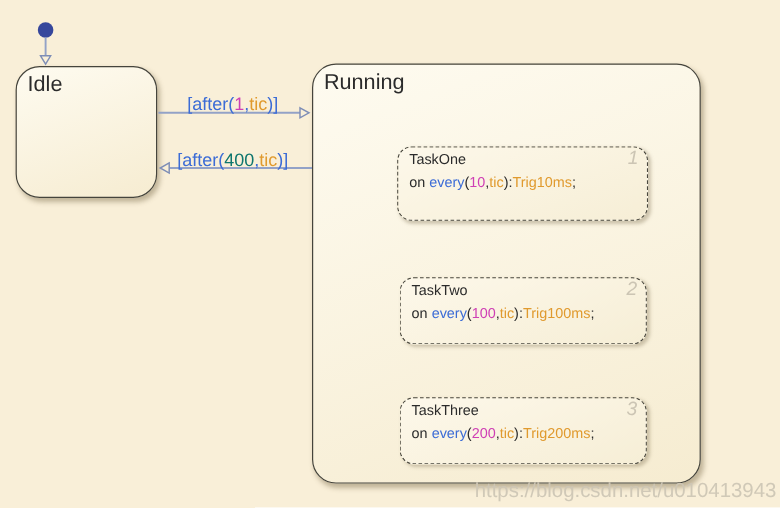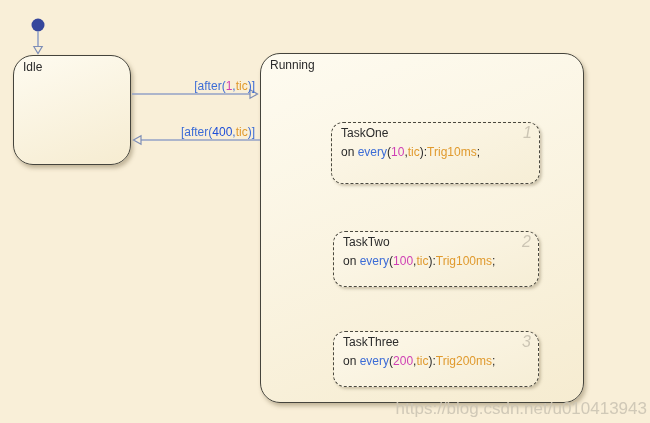--- a/index.html
+++ b/index.html
@@ -12,21 +12,21 @@
   .state {
     position:absolute;
     border:1.6px solid #45443c;
     border-radius:20px;
     background:linear-gradient(160deg, #fefbf0 0%, #f6ecd1 100%);
     box-shadow:2px 3px 4px rgba(121,107,74,0.45);
     box-sizing:border-box;
   }
   .state-label {
     position:absolute; left:9px; top:4px;
-    font-size:12px; color:#2b2b2b; white-space:nowrap;
+    font-size:18px; color:#2b2b2b; white-space:nowrap;
   }
   
   .substate {
     position:absolute;
     border:1.5px dashed #4a483e;
     border-radius:12px;
     background:linear-gradient(160deg, #fdf8ea 0%, #f6eed6 100%);
     box-shadow:2px 2px 3px rgba(121,107,74,0.35);
     box-sizing:border-box;
     margin-top:28px;
@@ -40,21 +40,21 @@
     font-size:12px; white-space:nowrap;
   }
   .order-badge {
     position:absolute; right:7px; top:1px;
     font-size:16px; font-style:italic; color:#ccc5b4;
   }
   
   svg.overlay { position:absolute; left:0; top:0; }
   .t-label {
     position:absolute; left:133px; width:122px;
-    font-size:12px; text-align:right; white-space:nowrap;
+    font-size:15px; text-align:center; white-space:nowrap;
   }
   .t-label-1 { top:79px; }
   .t-label-2 { top:125px; }
   
   .watermark {
     position:absolute; right:3px; top:399px;
     font-size:17px; color:rgba(205,198,181,0.95);
     white-space:nowrap;
   }
 </style>
@@ -102,17 +102,17 @@
       <polygon points="250,89.8 257.5,94 250,98.2" fill="#f9efd8" stroke="#7d8db6" stroke-width="1.2"></polygon>
     </g>
 
     <g>
       <line x1="141" y1="140" x2="260" y2="140" stroke="#93a2c7" stroke-width="1.6"></line>
       <polygon points="141,135.8 133.5,140 141,144.2" fill="#f9efd8" stroke="#7d8db6" stroke-width="1.2"></polygon>
     </g>
   </svg>
 
   <div class="t-label t-label-1"><span style="color: rgb(60, 108, 214);">[after(</span><span style="color: rgb(207, 63, 181);">1</span><span style="color: rgb(60, 108, 214);">,</span><span style="color: rgb(224, 154, 46);">tic</span><span style="color: rgb(60, 108, 214);">)]</span></div>
-  <div class="t-label t-label-2"><span style="color: rgb(60, 108, 214);">[after(</span><span style="color: #1d4ed8;">400</span><span style="color: rgb(60, 108, 214);">,</span><span style="color: rgb(224, 154, 46);">tic</span><span style="color: rgb(60, 108, 214);">)]</span></div>
+  <div class="t-label t-label-2"><span style="color: rgb(60, 108, 214);">[after(</span><span style="color: #0f766e;">400</span><span style="color: rgb(60, 108, 214);">,</span><span style="color: rgb(224, 154, 46);">tic</span><span style="color: rgb(60, 108, 214);">)]</span></div>
 
   <div class="watermark">https://blog.csdn.net/u010413943</div>
 
 </div>
 
 </body></html>

